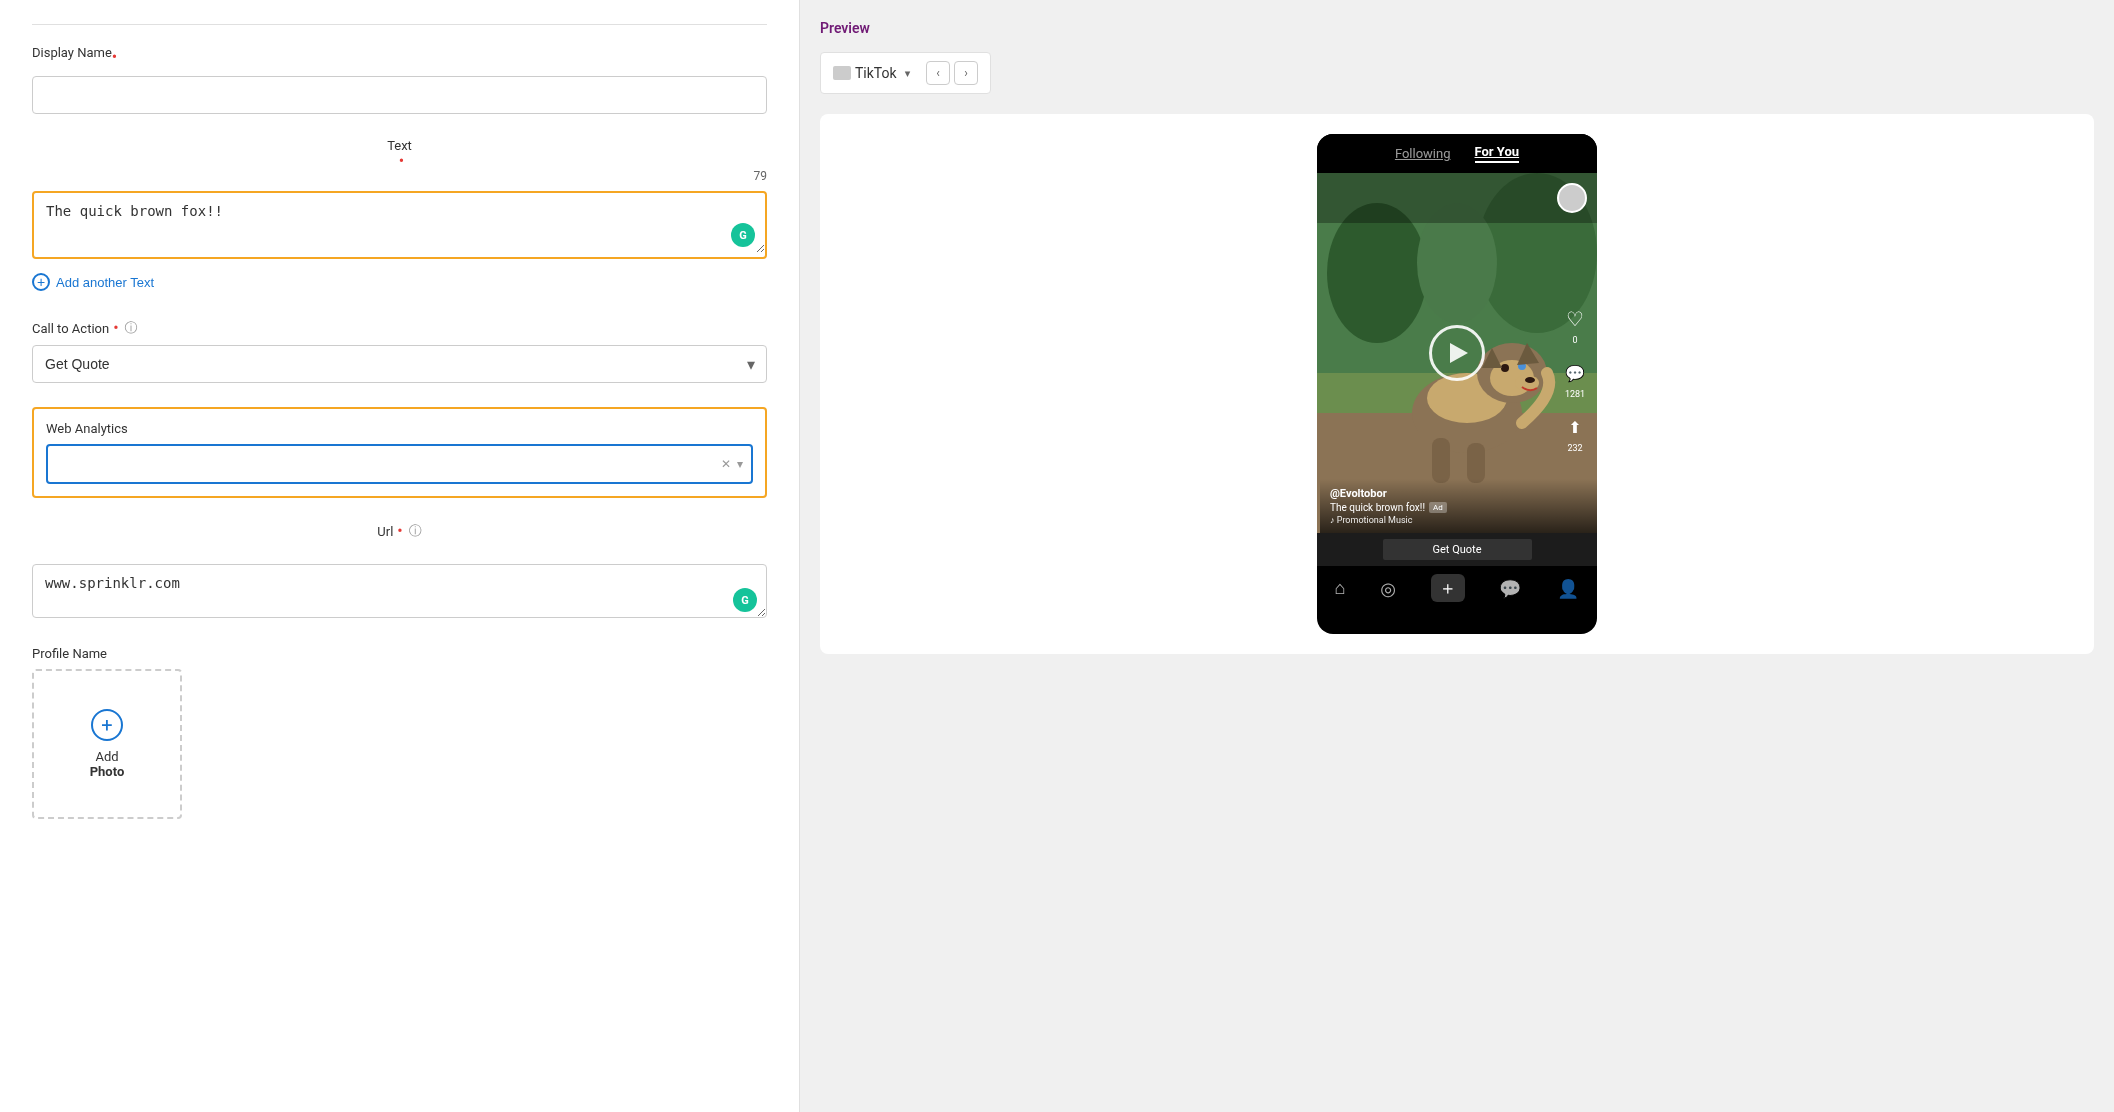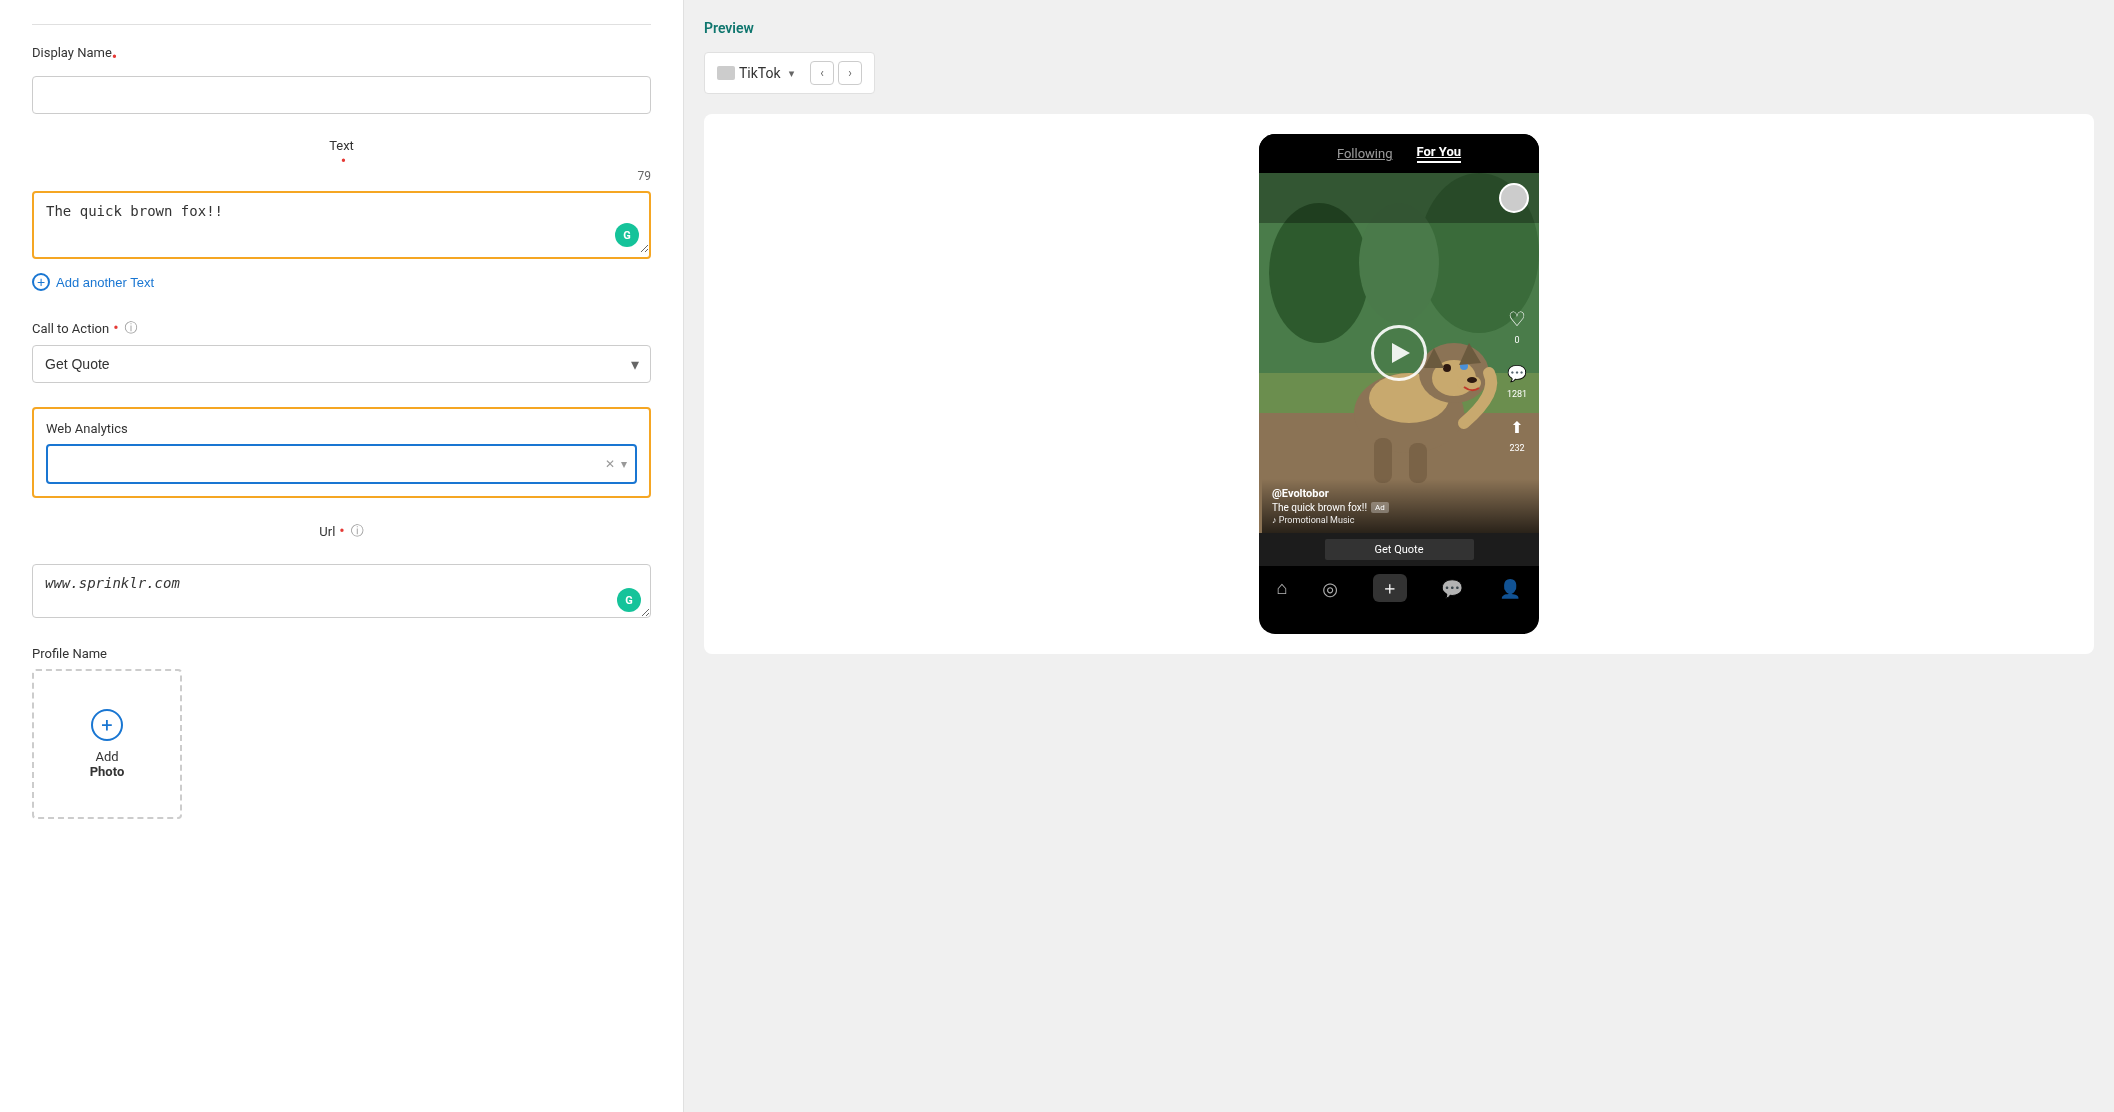--- a/index.html
+++ b/index.html
@@ -5,21 +5,21 @@
     * { box-sizing: border-box; margin: 0; padding: 0; }
     body {
       font-family: -apple-system, BlinkMacSystemFont, 'Segoe UI', Roboto, sans-serif;
       background: #f5f5f5;
       display: flex;
       height: 100vh;
       overflow: hidden;
     }
 
     .left-panel {
-      width: 684px;
+      width: 800px;
       background: #fff;
       padding: 24px 32px;
       overflow-y: auto;
       border-right: 1px solid #e0e0e0;
     }
 
     .right-panel {
       flex: 1;
       background: #f0f0f0;
       padding: 20px;
@@ -244,21 +244,21 @@
       text-align: center;
     }
 
     .add-photo-text strong {
       display: block;
     }
 
     
     .preview-title {
       font-size: 14px;
-      color: #0f766e;
+      color: #701a75;
       font-weight: 600;
       margin-bottom: 16px;
     }
 
     .preview-toolbar {
       display: flex;
       align-items: center;
       gap: 8px;
       margin-bottom: 20px;
       background: #fff;
@@ -563,21 +563,21 @@
     </div>
   </div>
 
   <div class="field-group" style="margin-top:24px;">
     <div class="label-row" style="display:flex; align-items:center; margin-bottom:24px;justify-content:center;">
       <label class="field-label" style="margin-bottom:0;">Url</label>
       <span class="required-dot" style="margin-left:4px;">•</span>
       <span class="info-icon" style="margin-left:6px;">ⓘ</span>
     </div>
     <div class="url-wrapper">
-      <textarea rows="2" style="width: 100%; border: 1px solid rgb(204, 204, 204); border-radius: 4px; padding: 10px 40px 10px 12px; font-size: 14px; outline: none; resize: vertical; font-style: italic;">www.sprinklr.com</textarea>
+      <textarea rows="2" style="width: 100%; border: 1px solid rgb(204, 204, 204); border-radius: 4px; padding: 10px 40px 10px 12px; font-size: 14px; outline: none; resize: vertical;">www.sprinklr.com</textarea>
       <div class="grammarly-icon" style="position:absolute;right:10px;bottom:10px;">G</div>
     </div>
   </div>
 
   <div class="field-group">
     <label class="field-label">Profile Name</label>
     <div class="profile-image-area">
       <div class="add-photo-icon">+</div>
       <div class="add-photo-text">
         <span>Add</span>

